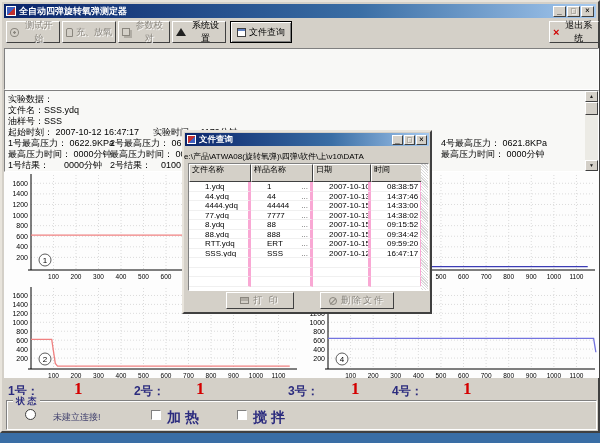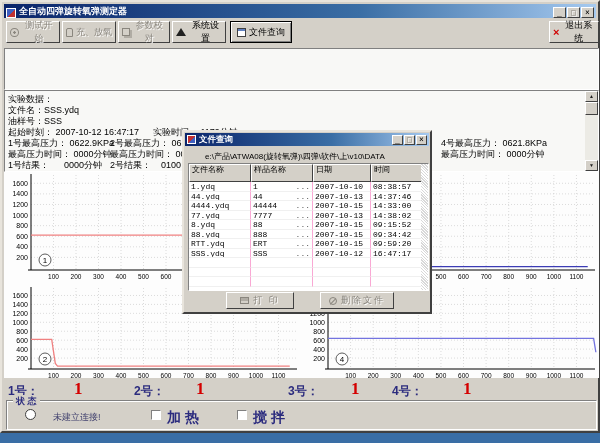--- a/index.html
+++ b/index.html
@@ -3,21 +3,21 @@
 <meta charset="utf-8">
 <style>
   * { margin:0; padding:0; box-sizing:border-box; }
   html,body { width:600px; height:443px; }
   body { font-family:"Liberation Sans", sans-serif; background:#3a6ea5; position:relative; overflow:hidden; }
   .window { position:absolute; left:0; top:0; width:600px; height:433px; background:#d4d0c8;
             border:2px solid; border-color:#e8e4dc #404040 #404040 #e8e4dc; }
   
   .titlebar { position:absolute; left:2px; top:2px; width:592px; height:14px;
               background:linear-gradient(to right,#0a246a,#3a6ea5 60%,#a6caf0);
-              display:flex; align-items:flex-end; padding:0 2px; }
+              display:flex; align-items:center; padding:0 2px; }
   .app-icon { width:10px; height:10px; margin-right:3px;
               background:linear-gradient(135deg,#4060c0 50%,#c03030 50%); border:1px solid #fff; }
   .titlebar .title { color:#fff; font-size:9px; font-weight:bold; flex:1; white-space:nowrap; overflow:hidden; }
   .winbtn { width:13px; height:11px; margin-left:1px; background:#d4d0c8; border:1px solid;
             border-color:#fff #404040 #404040 #fff; font-size:8px; line-height:8px; text-align:center;
             color:#000; font-family:"DejaVu Sans Mono",monospace; padding:0; }
   .winbtn.dim { color:#8a867e; text-shadow:1px 1px 0 #fff; }
   
   .toolbar { position:absolute; left:2px; top:17px; width:596px; height:28px; }
   .tbbtn { position:absolute; top:2px; height:22px; background:#d4d0c8; border:1px solid;
@@ -68,29 +68,29 @@
   .cbox-label { position:absolute; top:8px; font-size:14px; font-weight:bold; color:#2b2b7e; }
   
   .dialog { position:absolute; left:182px; top:130px; width:250px; height:184px; background:#d4d0c8;
             border:2px solid; border-color:#e8e4dc #404040 #404040 #e8e4dc; z-index:20; }
   .dlg-title { position:absolute; left:1px; top:1px; width:244px; height:13px;
                background:linear-gradient(to right,#0a246a,#3a6ea5 60%,#a6caf0);
                display:flex; align-items:center; padding:0 2px; }
   .dlg-icon { width:9px; height:9px; margin-right:3px; background:linear-gradient(135deg,#c03030 50%,#4060c0 50%); border:1px solid #fff;}
   .dlg-title .t { color:#fff; font-size:8.5px; font-weight:bold; flex:1; }
   .dlg-title .winbtn { width:11px; height:10px; }
-  .dlg-path { position:absolute; left:21px; top:19px; font-size:8px; color:#000; white-space:nowrap; }
+  .dlg-path { position:absolute; left:0; top:19px; font-size:8px; color:#000; white-space:nowrap; }
   .ftable { position:absolute; left:4px; top:31px; width:241px; height:128px; background:#fff;
             border:1px solid; border-color:#808080 #fff #fff #808080; font-size:8px; overflow:hidden; }
   .fhead { display:flex; height:18px; }
   .fhead .hc { background:#d4d0c8; border:1px solid; border-color:#fff #404040 #404040 #fff;
                font-size:8px; padding:0 2px; line-height:9px; color:#000; overflow:hidden; white-space:nowrap; }
   .trow { display:flex; height:9.5px; line-height:9.5px; }
-  .tc { padding:0 2px; border-right:1px solid #f9a8d4; border-bottom:1px solid #f0f0f0;
-        overflow:hidden; white-space:nowrap; position:relative;font-family:Liberation Mono, monospace; }
+  .tc { padding:0 16px; border-right:3px solid #f9a8d4; border-bottom:1px solid #f0f0f0;
+        overflow:hidden; white-space:nowrap; position:relative; }
   .tc .dots { position:absolute; right:2px; top:0; color:#555; }
   .c0{width:62px;} .c1{width:62px;} .c2{width:58px;} .c3{width:52px;}
   .mini-scroll { position:absolute; right:0; top:0; width:7px; height:126px;
      background:repeating-linear-gradient(45deg,#fff 0 1px,#d8d8d8 1px 2px); }
   .dlg-btn { position:absolute; top:160px; height:17px; background:#d4d0c8; border:1px solid;
              border-color:#fff #404040 #404040 #fff; font-size:9px; color:#8a867e;
              text-shadow:1px 1px 0 #fff; display:flex; align-items:center; justify-content:center; gap:4px; letter-spacing:2px;}
   .ic-print { width:9px; height:7px; background:#b0aca4; border:1px solid #8a867e; box-shadow:inset 0 -2px 0 #d4d0c8; }
   .ic-del { width:8px; height:8px; border:1px solid #8a867e; border-radius:50%; position:relative; }
   .ic-del::after { content:""; position:absolute; left:-1px; top:3px; width:8px; height:1px;

